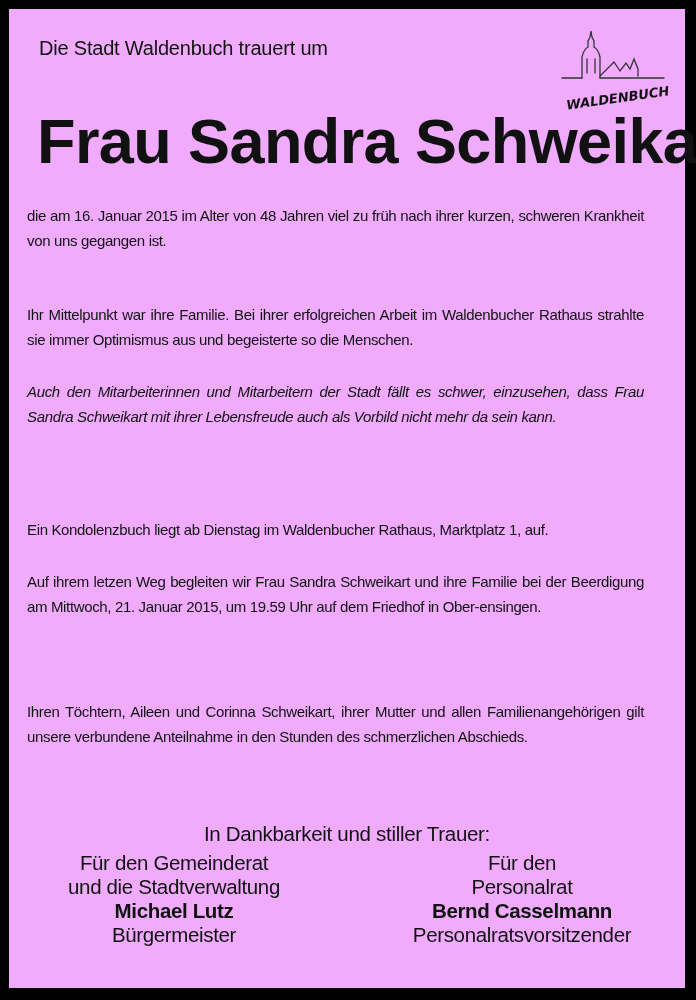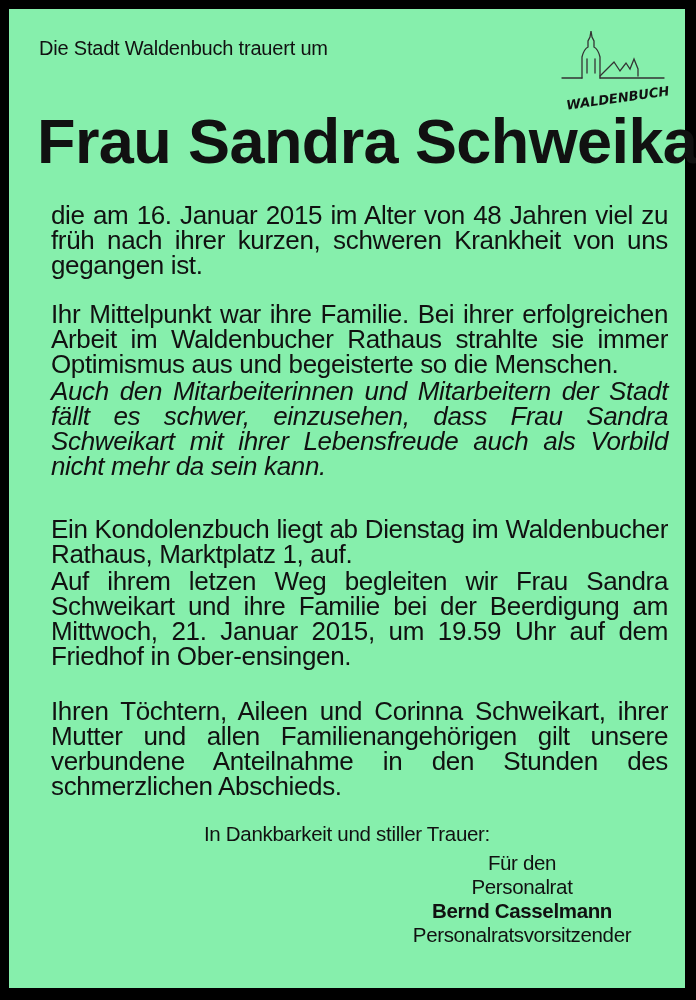--- a/index.html
+++ b/index.html
@@ -1,21 +1,21 @@
 <!DOCTYPE html>
 <html><head>
   <meta charset="utf-8">
   <style>
     html, body { margin: 0; padding: 0; background: #000; }
     body { width: 696px; height: 1000px; position: relative; overflow: hidden; font-family: "Liberation Sans", sans-serif; color: #111; }
-    .frame { position: absolute; left: 9px; top: 9px; width: 676px; height: 979px; background: #86efac; }
+    .frame { position: absolute; left: 9px; top: 9px; width: 676px; height: 979px; background: #f0abfc; }
     .intro { position: absolute; left: 30px; top: 28px; font-size: 20px; letter-spacing: -0.2px; }
     .logo { position: absolute; left: 545px; top: 20px; width: 120px; height: 85px; }
     .title { position: absolute; left: 28px; top: 96px; font-size: 63px; font-weight: bold; letter-spacing: -0.6px; white-space: nowrap; }
-    .p { position: absolute; left: 42px; width: 617px; font-size: 26px; line-height: 25px; text-align: justify; letter-spacing: -0.35px; }
+    .p { position: absolute; left: 18px; width: 617px; font-size: 15px; line-height: 25px; text-align: justify; letter-spacing: -0.35px; }
     .closing { position: absolute; left: 0; width: 676px; top: 813px; text-align: center; font-size: 20.5px; letter-spacing: -0.3px; }
     .sig { position: absolute; top: 842px; width: 300px; text-align: center; font-size: 20.5px; line-height: 24px; letter-spacing: -0.35px; }
     .sig.left { left: 15px; }
     .sig.right { left: 363px; }
     .sig .name { font-weight: bold; }
   </style>
 </head>
 <body>
 
 <div class="frame">
@@ -40,20 +40,26 @@
 
   <div class="p" style="top:194px;">die am 16. Januar 2015 im Alter von 48 Jahren viel zu früh nach ihrer kurzen, schweren Krankheit von uns gegangen ist.</div>
   <div class="p" style="top:293px;">Ihr Mittelpunkt war ihre Familie. Bei ihrer erfolgreichen Arbeit im Waldenbucher Rathaus strahlte sie immer Optimismus aus und begeisterte so die Menschen.</div>
   <div class="p" style="top:370px;font-style:italic;">Auch den Mitarbeiterinnen und Mitarbeitern der Stadt fällt es schwer, einzusehen, dass Frau Sandra Schweikart mit ihrer Lebensfreude auch als Vorbild nicht mehr da sein kann.</div>
   <div class="p" style="top:508px;">Ein Kondolenzbuch liegt ab Dienstag im Waldenbucher Rathaus, Marktplatz 1, auf.</div>
   <div class="p" style="top:560px;">Auf ihrem letzen Weg begleiten wir Frau Sandra Schweikart und ihre Familie bei der Beerdigung am Mittwoch, 21. Januar 2015, um 19.59 Uhr auf dem Friedhof in Ober-ensingen.</div>
   <div class="p" style="top:690px;">Ihren Töchtern, Aileen und Corinna Schweikart, ihrer Mutter und allen Familienangehörigen gilt unsere verbundene Anteilnahme in den Stunden des schmerzlichen Abschieds.</div>
 
   <div class="closing">In Dankbarkeit und stiller Trauer:</div>
 
+  <div class="sig left">
+    <div>Für den Gemeinderat</div>
+    <div>und die Stadtverwaltung</div>
+    <div class="name">Michael Lutz</div>
+    <div>Bürgermeister</div>
+  </div>
 
   <div class="sig right">
     <div>Für den</div>
     <div>Personalrat</div>
     <div class="name">Bernd Casselmann</div>
     <div>Personalratsvorsitzender</div>
   </div>
 
 </div>
 

